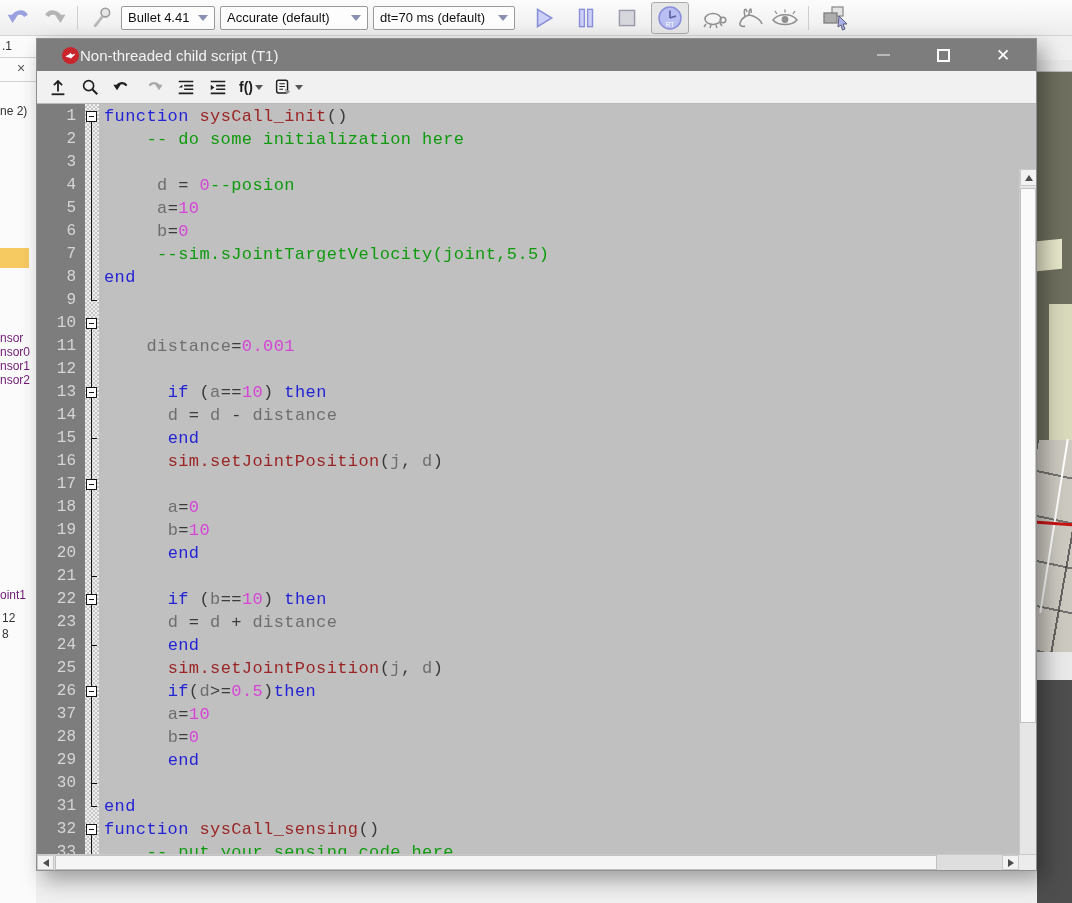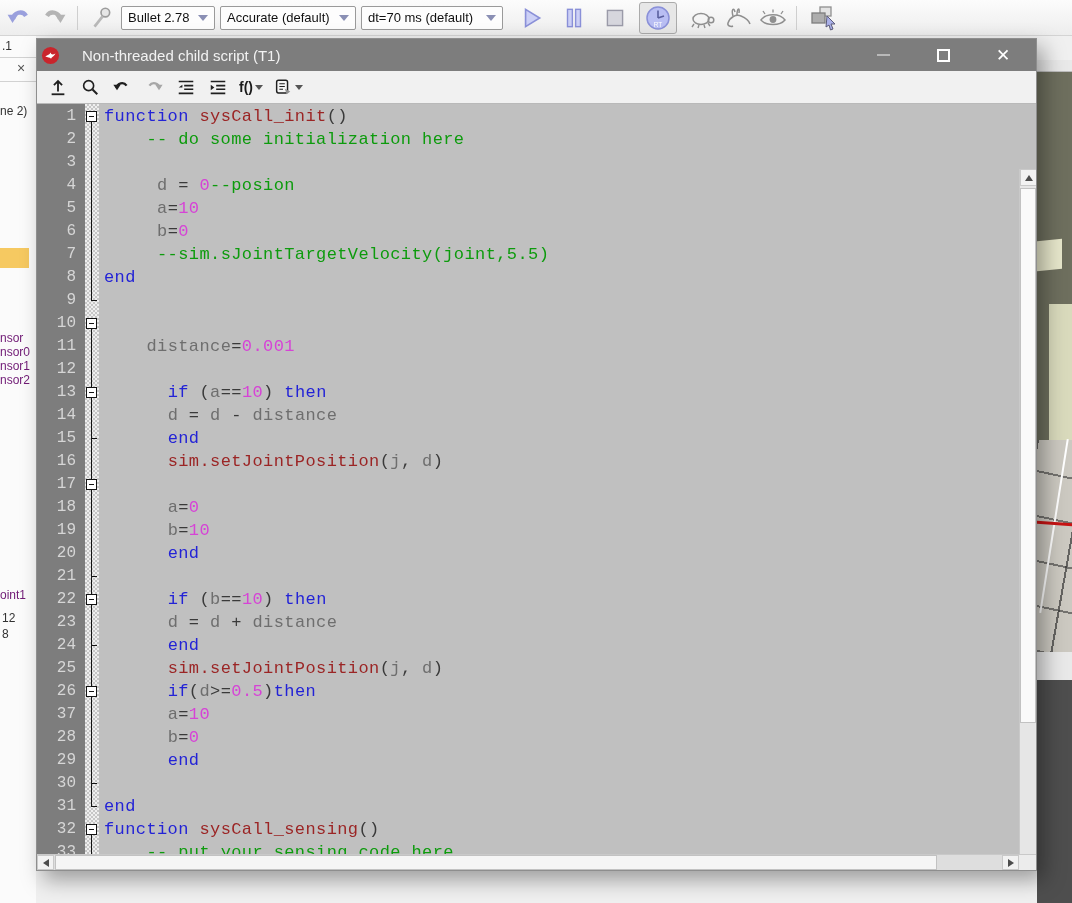--- a/index.html
+++ b/index.html
@@ -40,21 +40,21 @@
                repeating-linear-gradient(12deg,rgba(45,45,45,.55) 0 2px,transparent 2px 44px),#ccc9c1;}
   .sc-red{position:absolute;left:-2px;top:486px;width:40px;height:3px;background:#c81414;transform:rotate(4deg);}
   .sc-white{position:absolute;left:16px;top:402px;width:2px;height:176px;background:#ffffff;transform:rotate(9deg);}
   .sc-strip{position:absolute;left:0;top:616px;width:35px;height:28px;background:#e9e9e9;}
   .sc-dark{position:absolute;left:0;top:644px;width:35px;height:234px;background:#4e4e4e;}
 
   
   .dialog{position:absolute;left:36px;top:38px;width:1001px;height:833px;background:#c0c0c0;
     border:1px solid #8e8e8e;box-shadow:7px 9px 20px rgba(0,0,0,0.35);}
   .dlg-title{position:absolute;left:0;top:0;width:100%;height:32px;background:#7d7d7d;
-    display:flex;align-items:center;padding:0 4px;gap:22px;}
+    display:flex;align-items:center;padding:0 24px;gap:0;}
   .dlg-title-text{color:#f2f2f2;font-size:15px;}
   .dlg-btn{position:absolute;top:0;width:44px;height:32px;display:flex;align-items:center;justify-content:center;}
   .btn-min-bar{width:13px;height:2px;background:#b9b9b9;}
   .btn-max-box{width:13px;height:13px;border:2px solid #fff;}
   .btn-close-x{color:#fff;font-size:17px;line-height:17px;}
 
   .dlg-toolbar{position:absolute;left:0;top:32px;width:100%;height:33px;background:#f1f1f1;
     border-bottom:1px solid #b9b9b9;display:flex;align-items:center;gap:6px;padding:0 8px;}
   .ebtn{width:26px;height:26px;display:flex;align-items:center;justify-content:center;flex:0 0 auto;}
   .fn-label{font-size:14px;font-weight:bold;color:#1a1a1a;}
@@ -122,24 +122,24 @@
       </svg>
     </div>
     <div class="tsep"></div>
     <div class="tbtn">
       <svg width="26" height="26" viewBox="0 0 24 24">
         <circle cx="16" cy="7" r="4" fill="#e6e6e6" stroke="#9c9c9c" stroke-width="1.5"></circle>
         <path d="M13.5 10.5 L6 20" stroke="#b8b8b8" stroke-width="2.5" fill="none"></path>
       </svg>
     </div>
     <div class="tdrop" style="width:94px">
-      <span>Bullet 2.78</span>
+      <span>Bullet 4.41</span>
       <span class="caret"></span>
     </div>
-    <div class="tdrop" style="width:136px">
+    <div class="tdrop" style="width:148px">
       <span>Accurate (default)</span>
       <span class="caret"></span>
     </div>
     <div class="tdrop" style="width:142px">
       <span>dt=70 ms (default)</span>
       <span class="caret"></span>
     </div>
     <div class="tbtn" style="margin-left:8px">
       <svg width="26" height="26" viewBox="0 0 24 24">
         <polygon points="7,4 20,12 7,20" fill="#ccd0f6" stroke="#8a90d8" stroke-width="1.5"></polygon>

